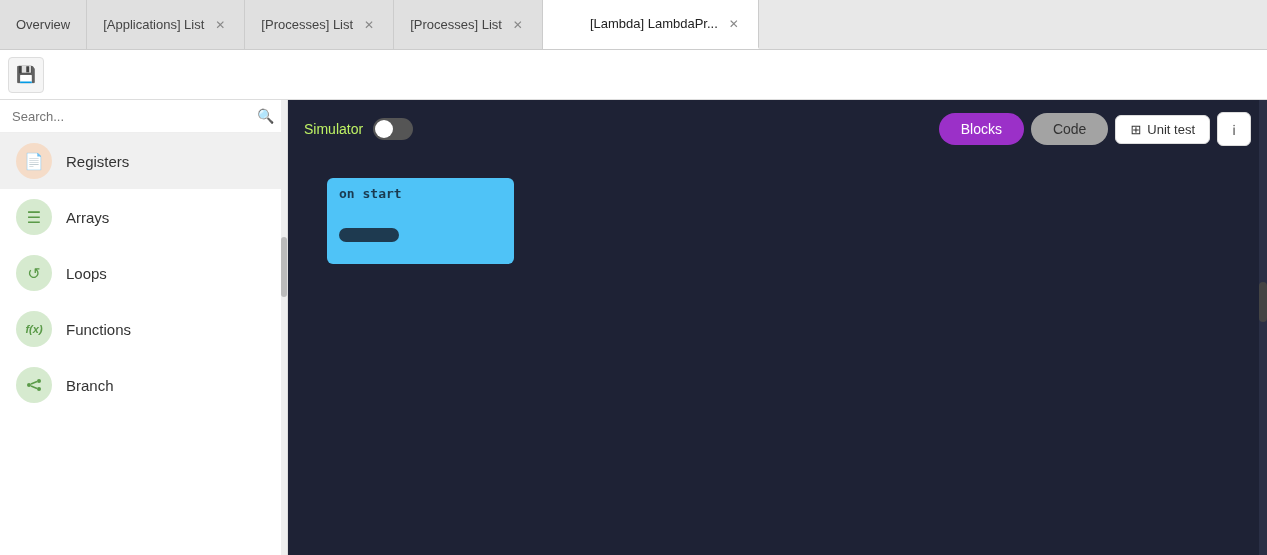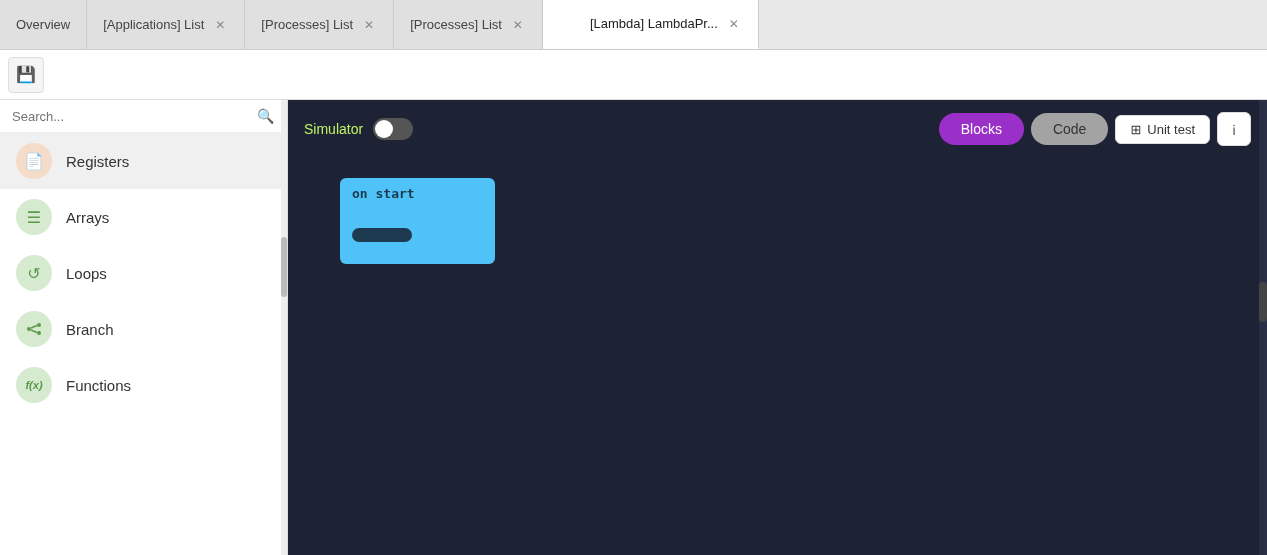--- a/index.html
+++ b/index.html
@@ -241,22 +241,22 @@
     }
 
     
     .block-canvas {
       flex: 1;
       position: relative;
     }
     .on-start-block {
       position: absolute;
       top: 20px;
-      left: 52px;
-      width: 155px;
+      left: 39px;
+      width: 187px;
     }
     .block-header {
       background: #4fc3f7;
       color: #1a3a50;
       font-size: 13px;
       font-weight: 600;
       padding: 8px 12px;
       border-radius: 6px 6px 0 0;
       font-family: monospace;
     }
@@ -338,40 +338,40 @@
       </div>
 
       <div class="sidebar-item">
         <div class="item-icon icon-arrays">☰</div>
         <span>Arrays</span>
       </div>
 
       <div class="sidebar-item">
         <div class="item-icon icon-loops">↺</div>
         <span>Loops</span>
+      </div>
+
+      <div class="sidebar-item">
+        <div class="item-icon icon-functions" style="font-size:11px; font-style:italic; font-weight:bold;">f(x)</div>
+        <span>Functions</span>
       </div>
 
       <div class="sidebar-item">
         <div class="item-icon icon-branch">
           <svg width="18" height="18" viewBox="0 0 18 18" fill="none">
             <circle cx="4" cy="9" r="2" fill="#5a9a48"></circle>
             <circle cx="14" cy="5" r="2" fill="#5a9a48"></circle>
             <circle cx="14" cy="13" r="2" fill="#5a9a48"></circle>
             <line x1="6" y1="8" x2="12" y2="5.5" stroke="#5a9a48" stroke-width="1.5"></line>
             <line x1="6" y1="10" x2="12" y2="12.5" stroke="#5a9a48" stroke-width="1.5"></line>
           </svg>
         </div>
         <span>Branch</span>
       </div>
 
-      <div class="sidebar-item">
-        <div class="item-icon icon-functions" style="font-size:11px; font-style:italic; font-weight:bold;">f(x)</div>
-        <span>Functions</span>
-      </div>
-
     </div>
     <div class="sidebar-scroll">
       <div class="sidebar-scroll-thumb"></div>
     </div>
   </div>
 
   <div class="content-area">
 
     <div class="content-toolbar">
       <div class="simulator-toggle">

